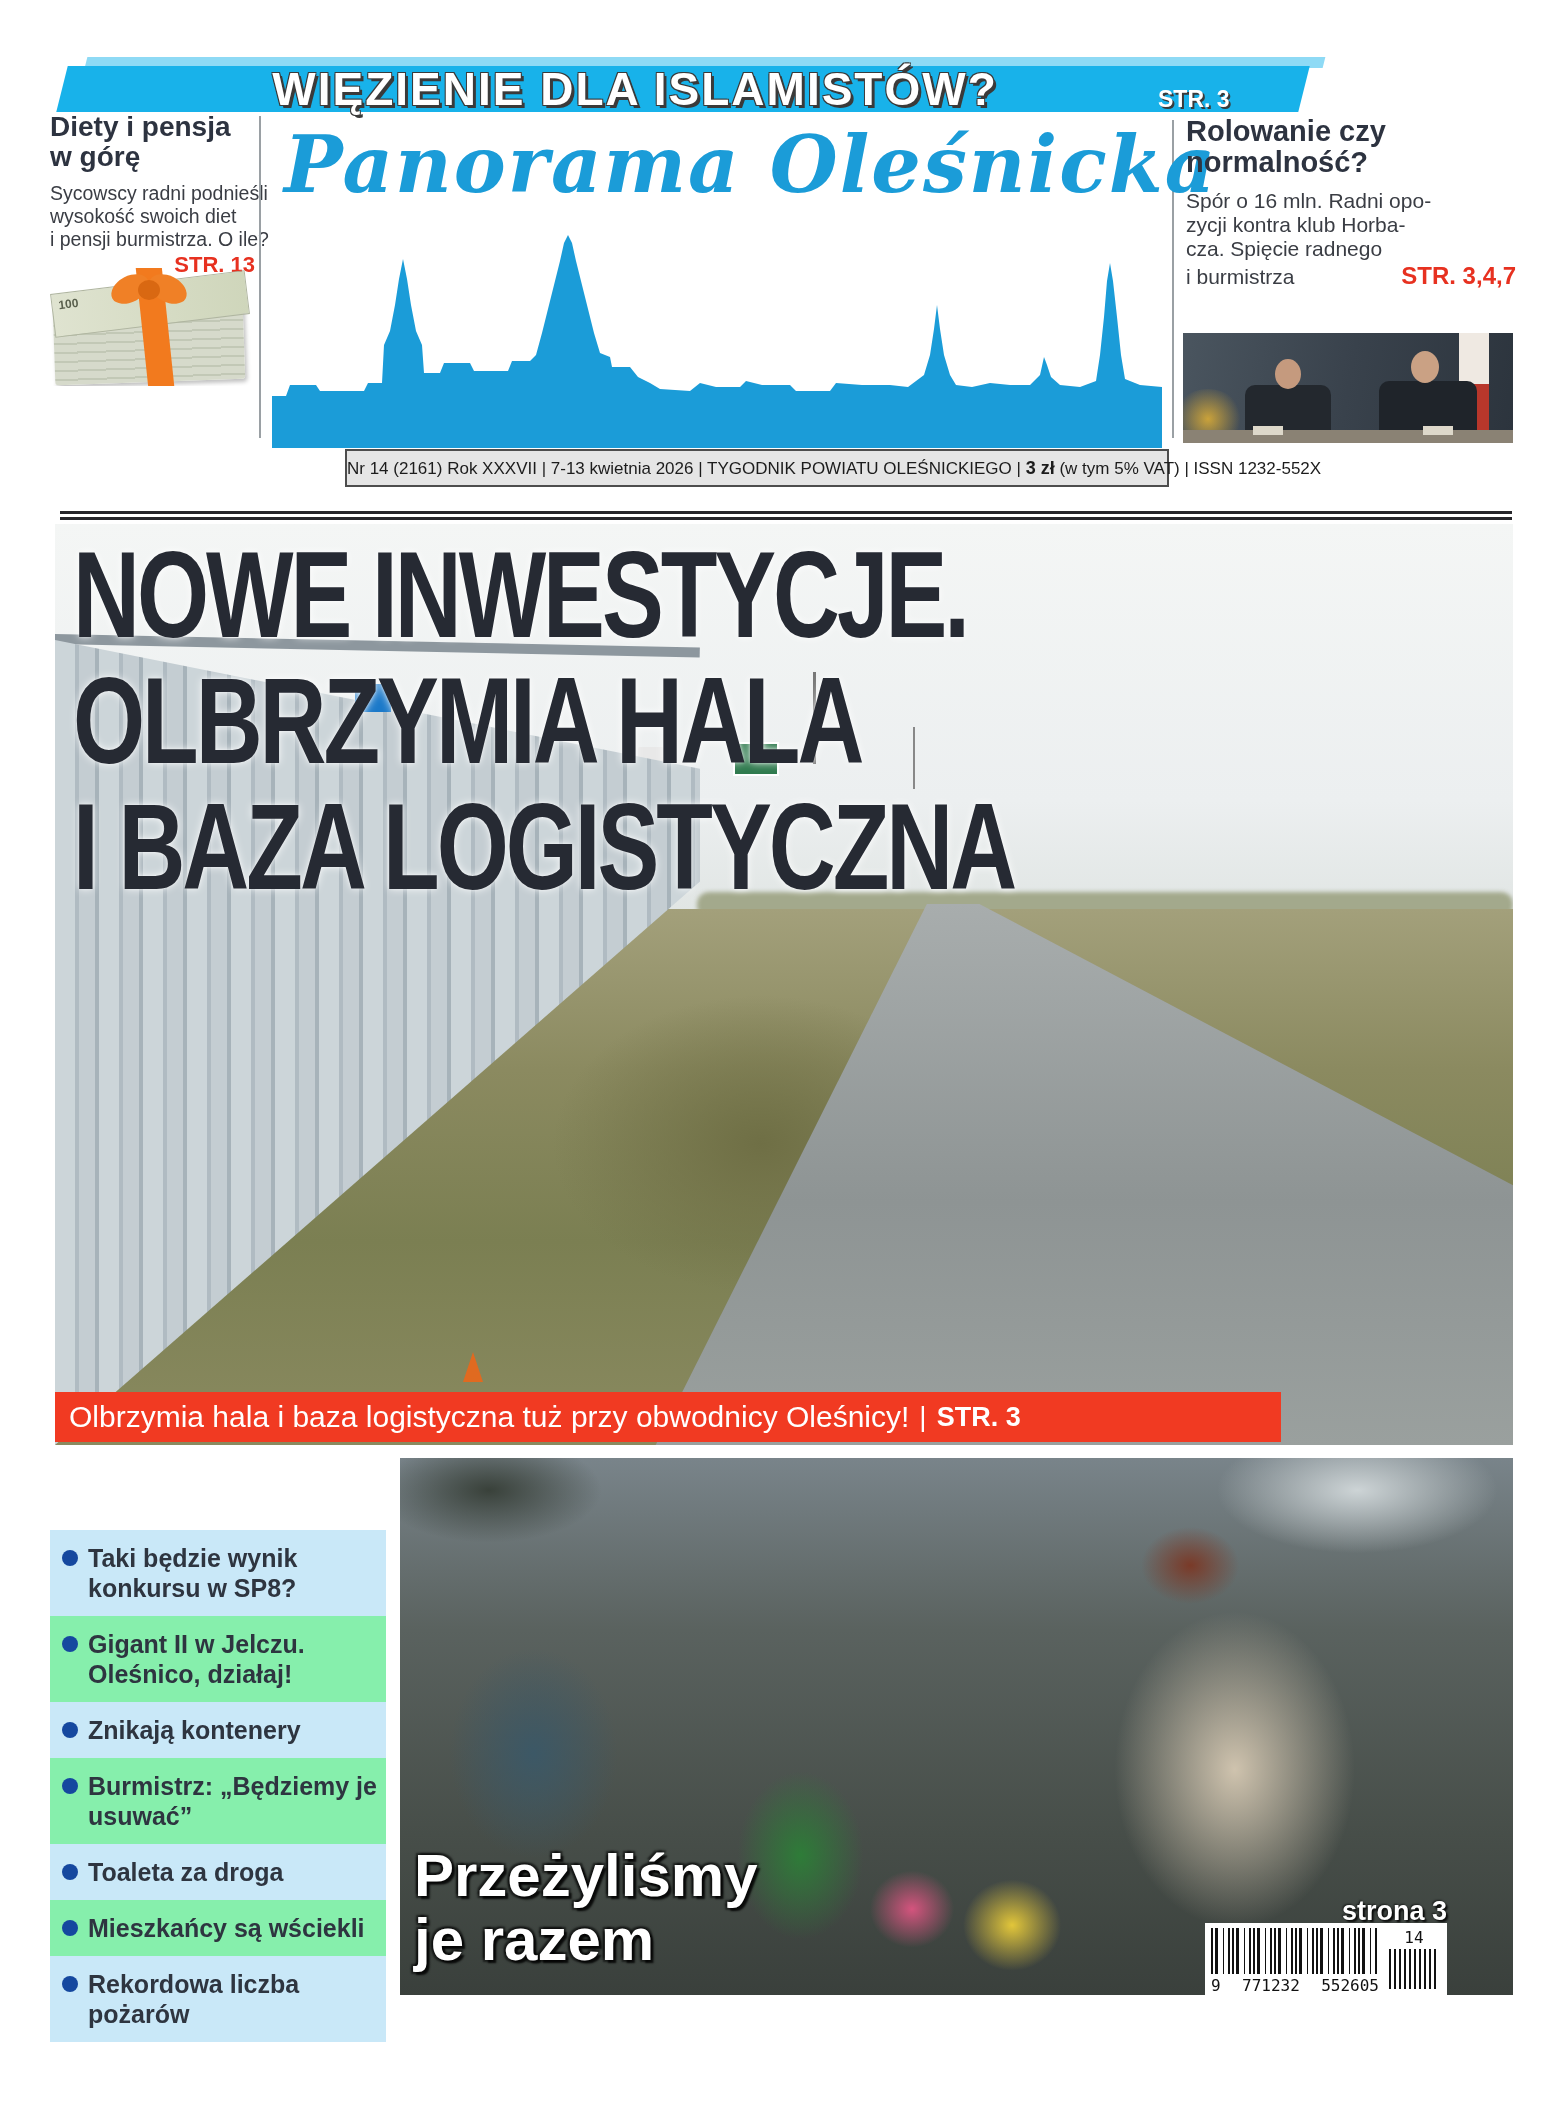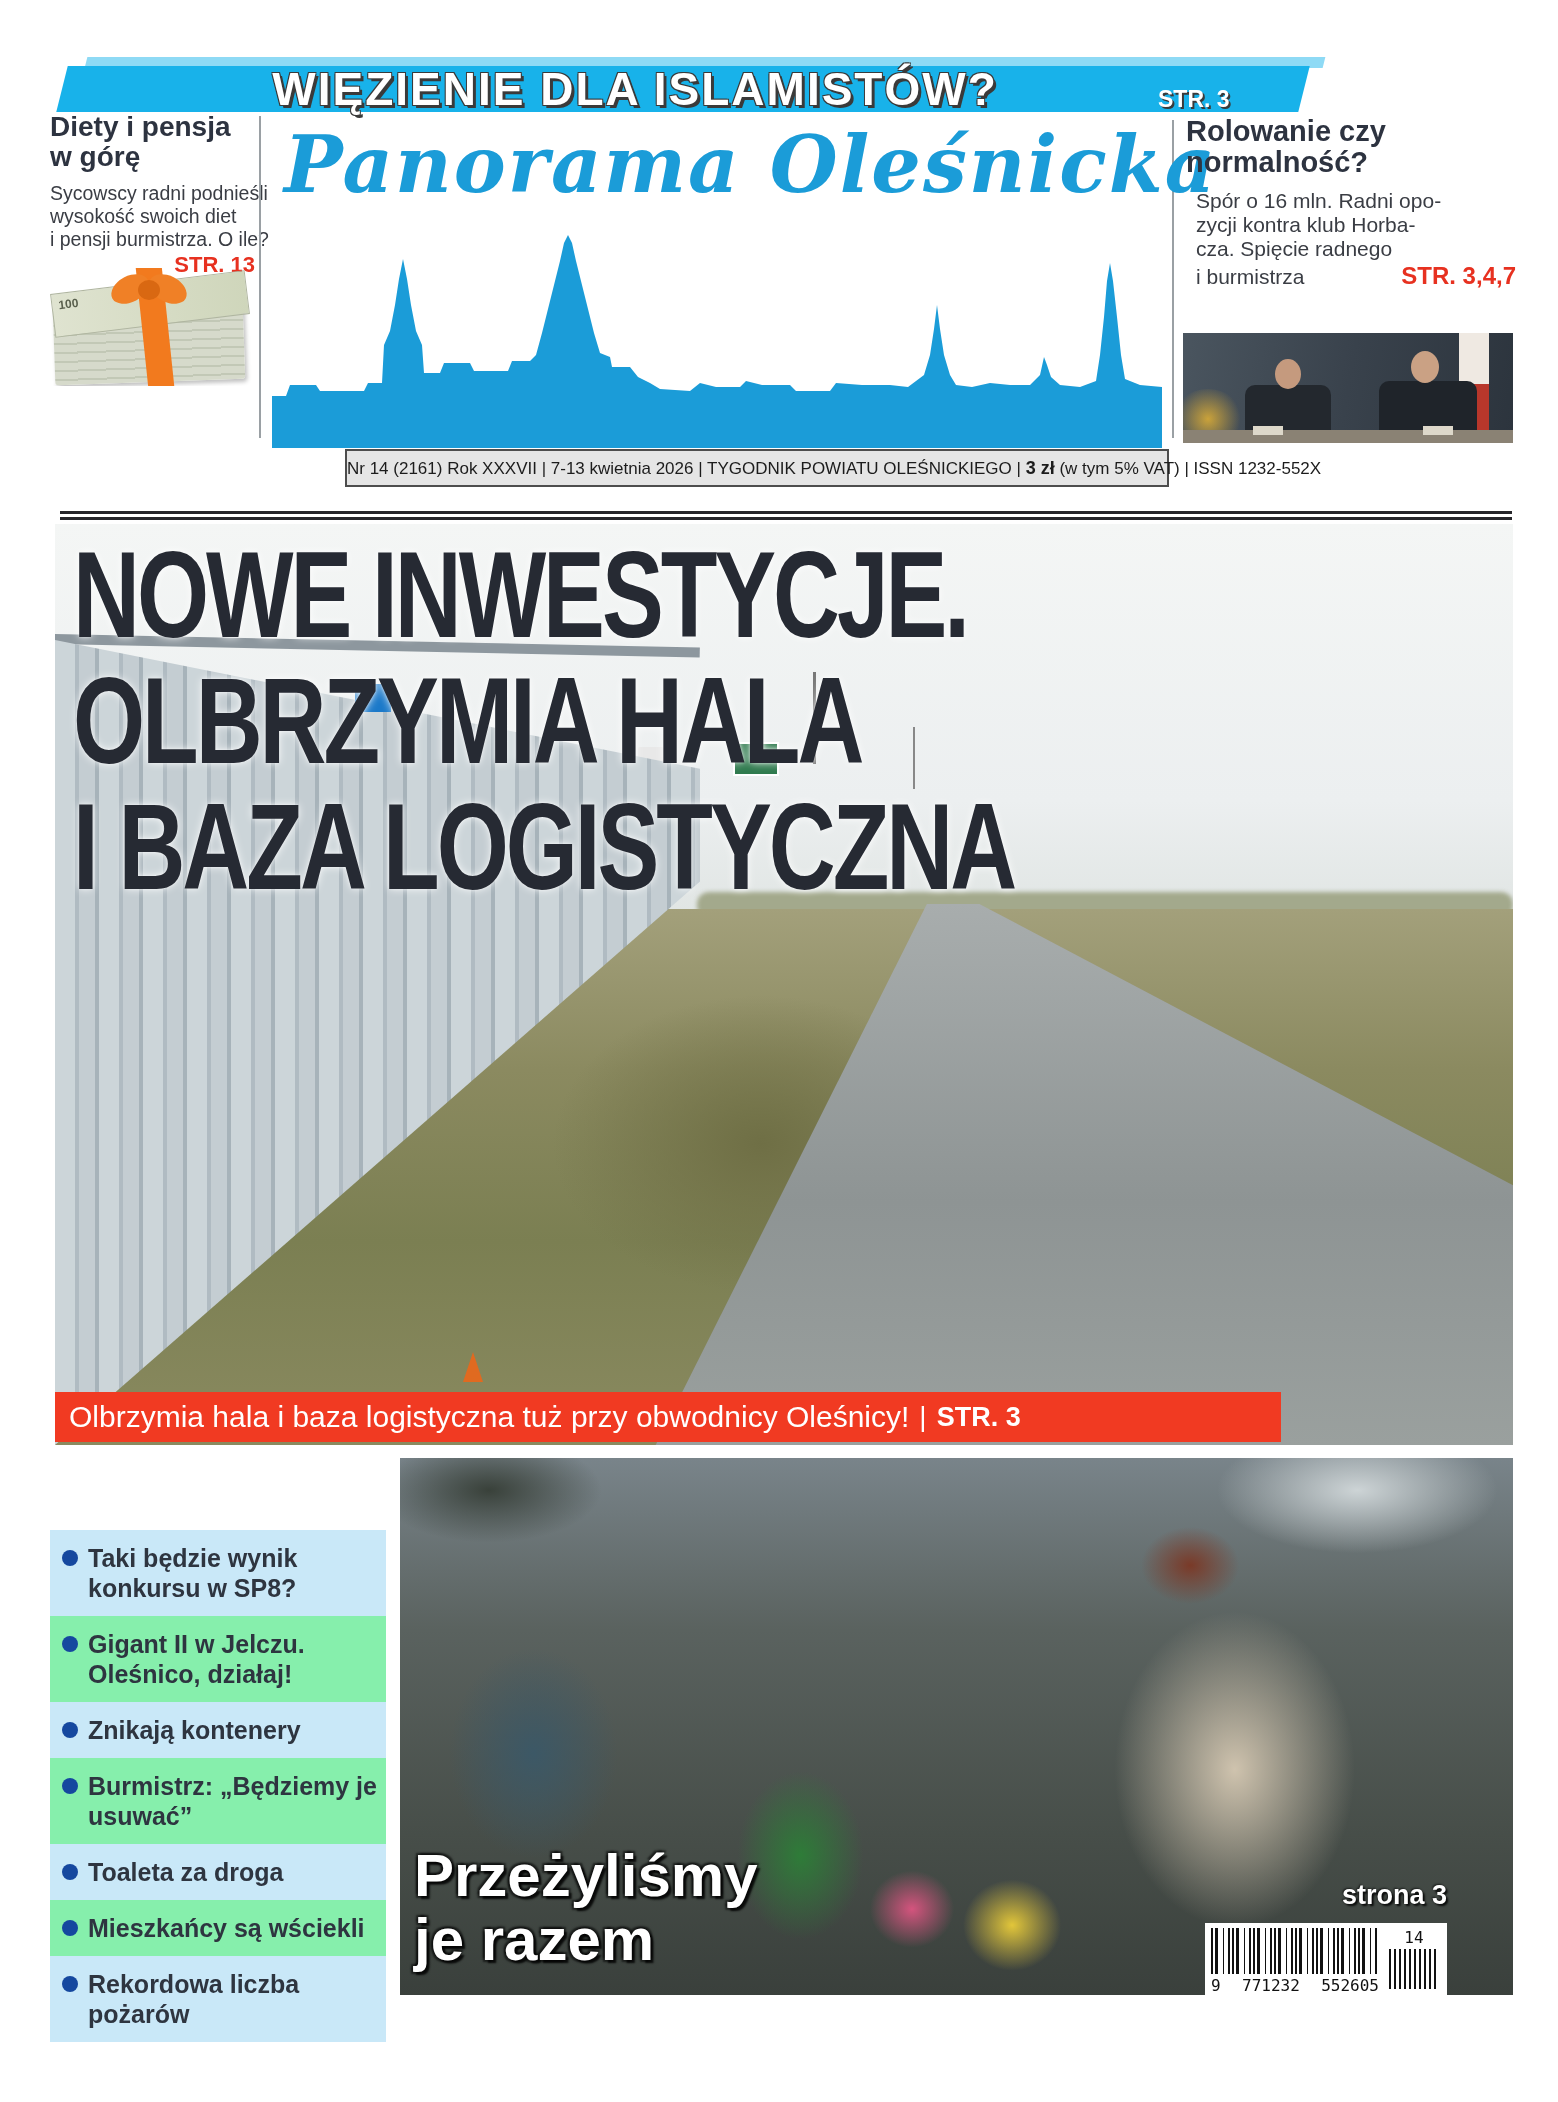--- a/index.html
+++ b/index.html
@@ -22,21 +22,21 @@
   .left-teaser{position:absolute;left:50px;top:112px;width:205px;}
   .teaser-title{font-weight:bold;font-size:28px;line-height:1.08;color:#2d3340;margin:0 0 10px 0;}
   .teaser-body{font-size:19.5px;line-height:1.16;color:#3a3d44;}
   .teaser-body .bl{display:block;white-space:nowrap;}
   .page-ref{color:#e73120;font-weight:bold;font-size:22px;text-align:right;margin-top:2px;}
   .divider{position:absolute;width:2px;background:#9aa0a4;}
   .div-l{left:259px;top:116px;height:322px;}
   .div-r{left:1172px;top:120px;height:318px;}
   .right-teaser{position:absolute;left:1186px;top:116px;width:330px;}
   .right-teaser .teaser-title{font-size:29px;}
-  .right-teaser .teaser-body{font-size:21px;margin-left:10px;}
+  .right-teaser .teaser-body{font-size:21px;}
   .rt-lastline{display:flex;justify-content:space-between;align-items:baseline;}
   .rt-lastline .page-ref{font-size:24px;margin:0;}
   
   .masthead-title{position:absolute;left:284px;top:126px;width:880px;
     font-family:"DejaVu Serif",serif;font-style:italic;font-weight:bold;
     font-size:78px;line-height:1;color:#1b9cd8;letter-spacing:2px;white-space:nowrap;}
   .skyline{position:absolute;left:272px;top:233px;width:890px;height:215px;}
   .issue-bar{position:absolute;left:345px;top:449px;width:820px;height:34px;
     background:#e5e5e5;border:2px solid #4d4d4d;text-align:center;line-height:34px;
     font-size:17px;color:#1c1c1c;white-space:nowrap;}
@@ -120,21 +120,21 @@
       radial-gradient(160px 210px at 75% 58%,#cfc3ae 0%,rgba(207,195,174,0) 75%),
       radial-gradient(70px 55px at 71% 20%,#7a3a28 0%,rgba(122,58,40,0) 70%),
       radial-gradient(120px 150px at 12% 55%,#3c5866 0%,rgba(60,88,102,0) 70%),
       radial-gradient(200px 90px at 86% 6%,#cdd4d6 0%,rgba(205,212,214,0) 70%),
       radial-gradient(150px 70px at 8% 6%,#39413a 0%,rgba(57,65,58,0) 75%),
       linear-gradient(180deg,#79848a 0%,#5a625f 32%,#474e49 70%,#3a403c 100%);}
   .bp-line{position:absolute;left:14px;font-weight:bold;font-size:60px;color:#fff;line-height:1;
     text-shadow:3px 3px 2px rgba(0,0,0,.85),-2px -2px 2px rgba(0,0,0,.55),2px -2px 2px rgba(0,0,0,.55),-2px 2px 2px rgba(0,0,0,.55);}
   .bp-l1{top:388px;}
   .bp-l2{top:452px;}
-  .strona{position:absolute;right:66px;top:422px;font-weight:bold;font-size:27px;color:#fff;
+  .strona{position:absolute;right:66px;top:438px;font-weight:bold;font-size:27px;color:#fff;
     text-shadow:2px 2px 2px rgba(0,0,0,.85),-1px -1px 2px rgba(0,0,0,.6);}
   
   .barcode{position:absolute;left:1205px;top:1923px;width:242px;height:80px;background:#fff;
     display:flex;align-items:flex-start;padding:5px 6px;box-sizing:border-box;}
   .bc-main{width:168px;}
   .bc-bars{height:46px;width:100%;
     background:repeating-linear-gradient(90deg,#111 0 2px,#fff 2px 4px,#111 4px 7px,#fff 7px 12px,#111 12px 13px,#fff 13px 17px,#111 17px 19px,#fff 19px 21px);}
   .bc-digits{font-family:"DejaVu Sans Mono",monospace;font-size:16px;color:#111;margin-top:2px;
     display:flex;justify-content:space-between;}
   .bc-addon{margin-left:10px;width:50px;text-align:center;}

